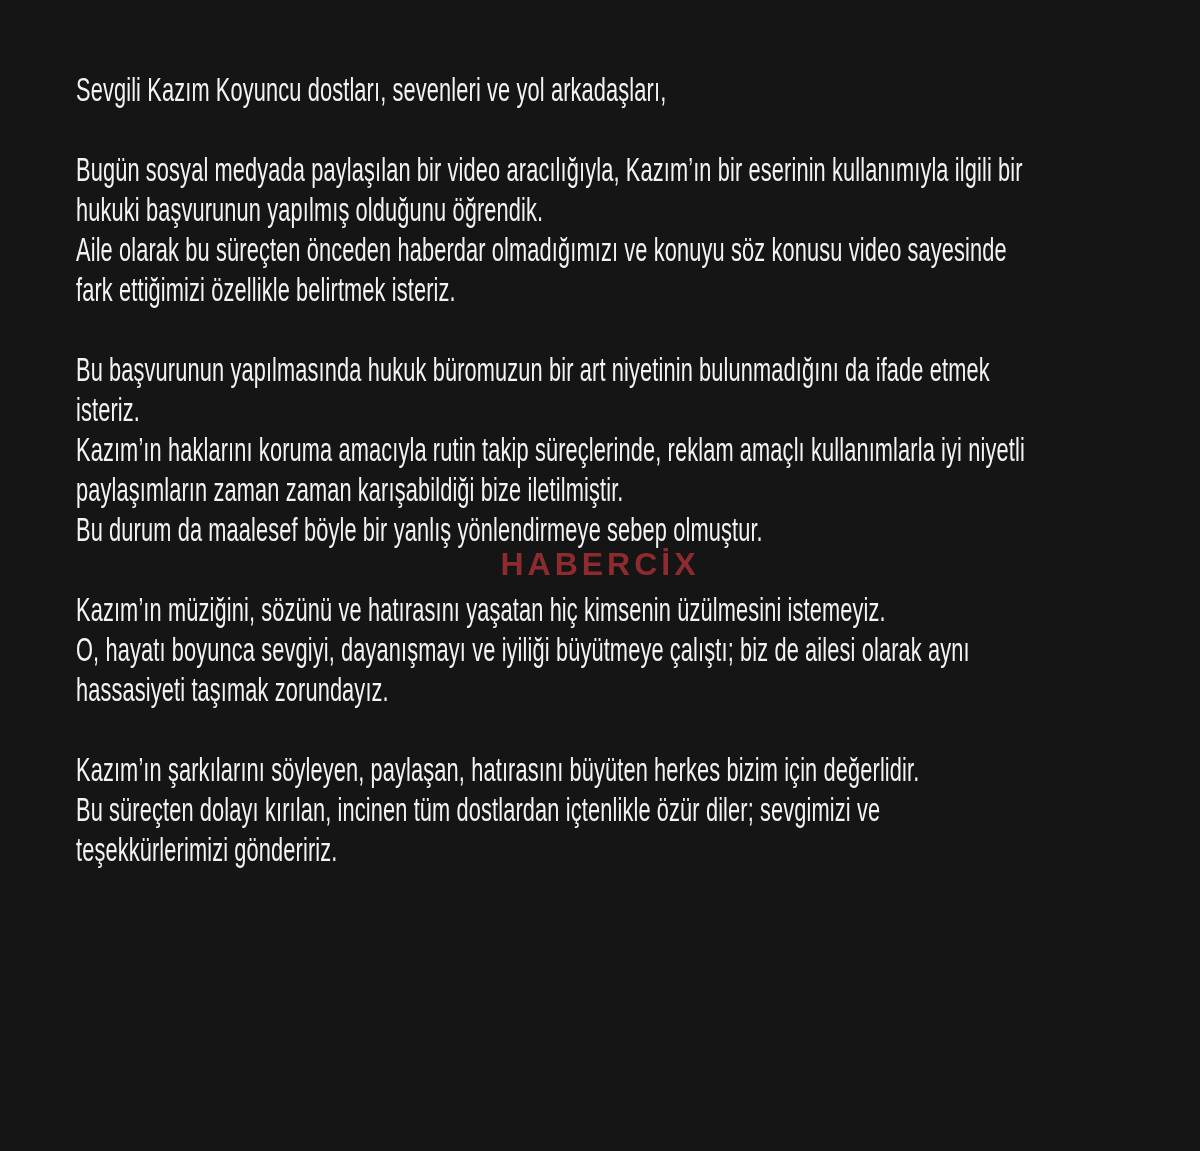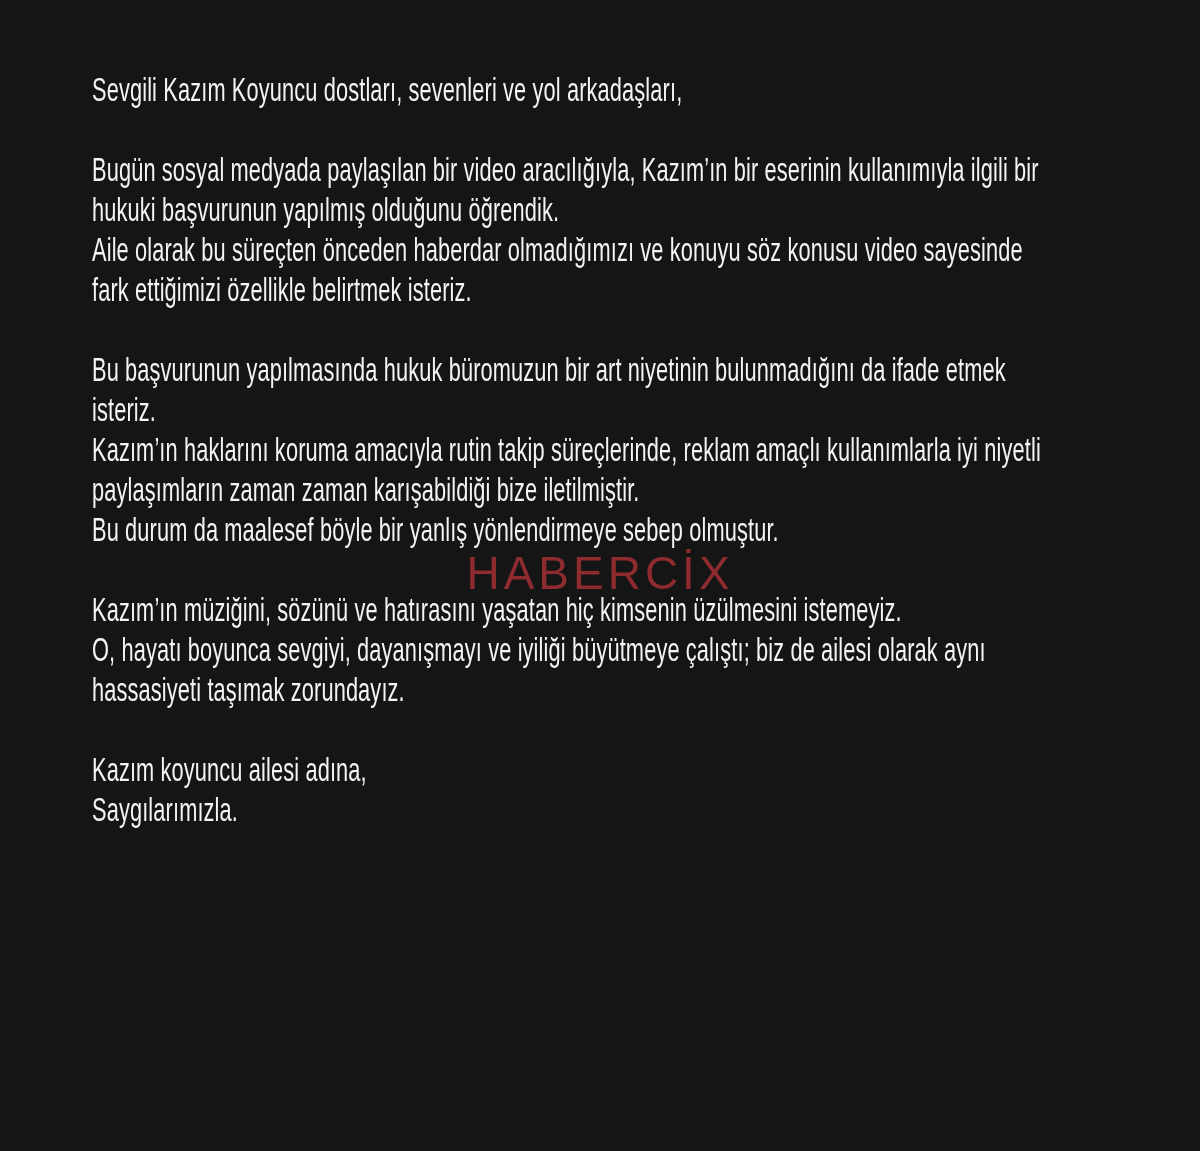--- a/index.html
+++ b/index.html
@@ -21,41 +21,41 @@
   }
   .content {
     position: absolute;
     left: 76px;
     top: 70px;
     right: 20px;
     color: #f4f4f4;
     z-index: 2;
   }
   .paragraph {
-    margin: 0 0 40px 16px;
+    margin: 0 0 40px 0;
     padding: 0;
   }
   .line {
     height: 40px;
     line-height: 40px;
     font-size: 33px;
     font-weight: 400;
     white-space: nowrap;
     transform: scaleX(0.66);
     transform-origin: 0 50%;
     letter-spacing: 0.2px;
     color: #f4f4f4;
   }
   .watermark {
     position: absolute;
     top: 546px;
     left: 50%;
     transform: translateX(-50%);
-    font-size: 46px;
-    font-weight: 400;
+    font-size: 32px;
+    font-weight: 700;
     letter-spacing: 4px;
     color: #8d2b2f;
     z-index: 1;
     white-space: nowrap;
   }
 </style>
 </head>
 <body>
 
 <div class="page">
@@ -83,20 +83,21 @@
       <div class="line">Bu durum da maalesef böyle bir yanlış yönlendirmeye sebep olmuştur.</div>
     </div>
 
     <div class="paragraph">
       <div class="line">Kazım’ın müziğini, sözünü ve hatırasını yaşatan hiç kimsenin üzülmesini istemeyiz.</div>
       <div class="line">O, hayatı boyunca sevgiyi, dayanışmayı ve iyiliği büyütmeye çalıştı; biz de ailesi olarak aynı</div>
       <div class="line">hassasiyeti taşımak zorundayız.</div>
     </div>
 
 
+    <div class="paragraph">
+      <div class="line">Kazım’ın şarkılarını söyleyen, paylaşan, hatırasını büyüten herkes bizim için değerlidir.</div>
+      <div class="line">Bu süreçten dolayı kırılan, incinen tüm dostlardan içtenlikle özür diler; sevgimizi ve</div>
+      <div class="line">teşekkürlerimizi göndeririz.</div>
+    </div>
 
-    <div class="paragraph">
-      <div class="line">Kazım koyuncu ailesi adına,</div>
-      <div class="line">Saygılarımızla.</div>
-    </div>
 
   </div>
 </div>
 
 </body></html>

